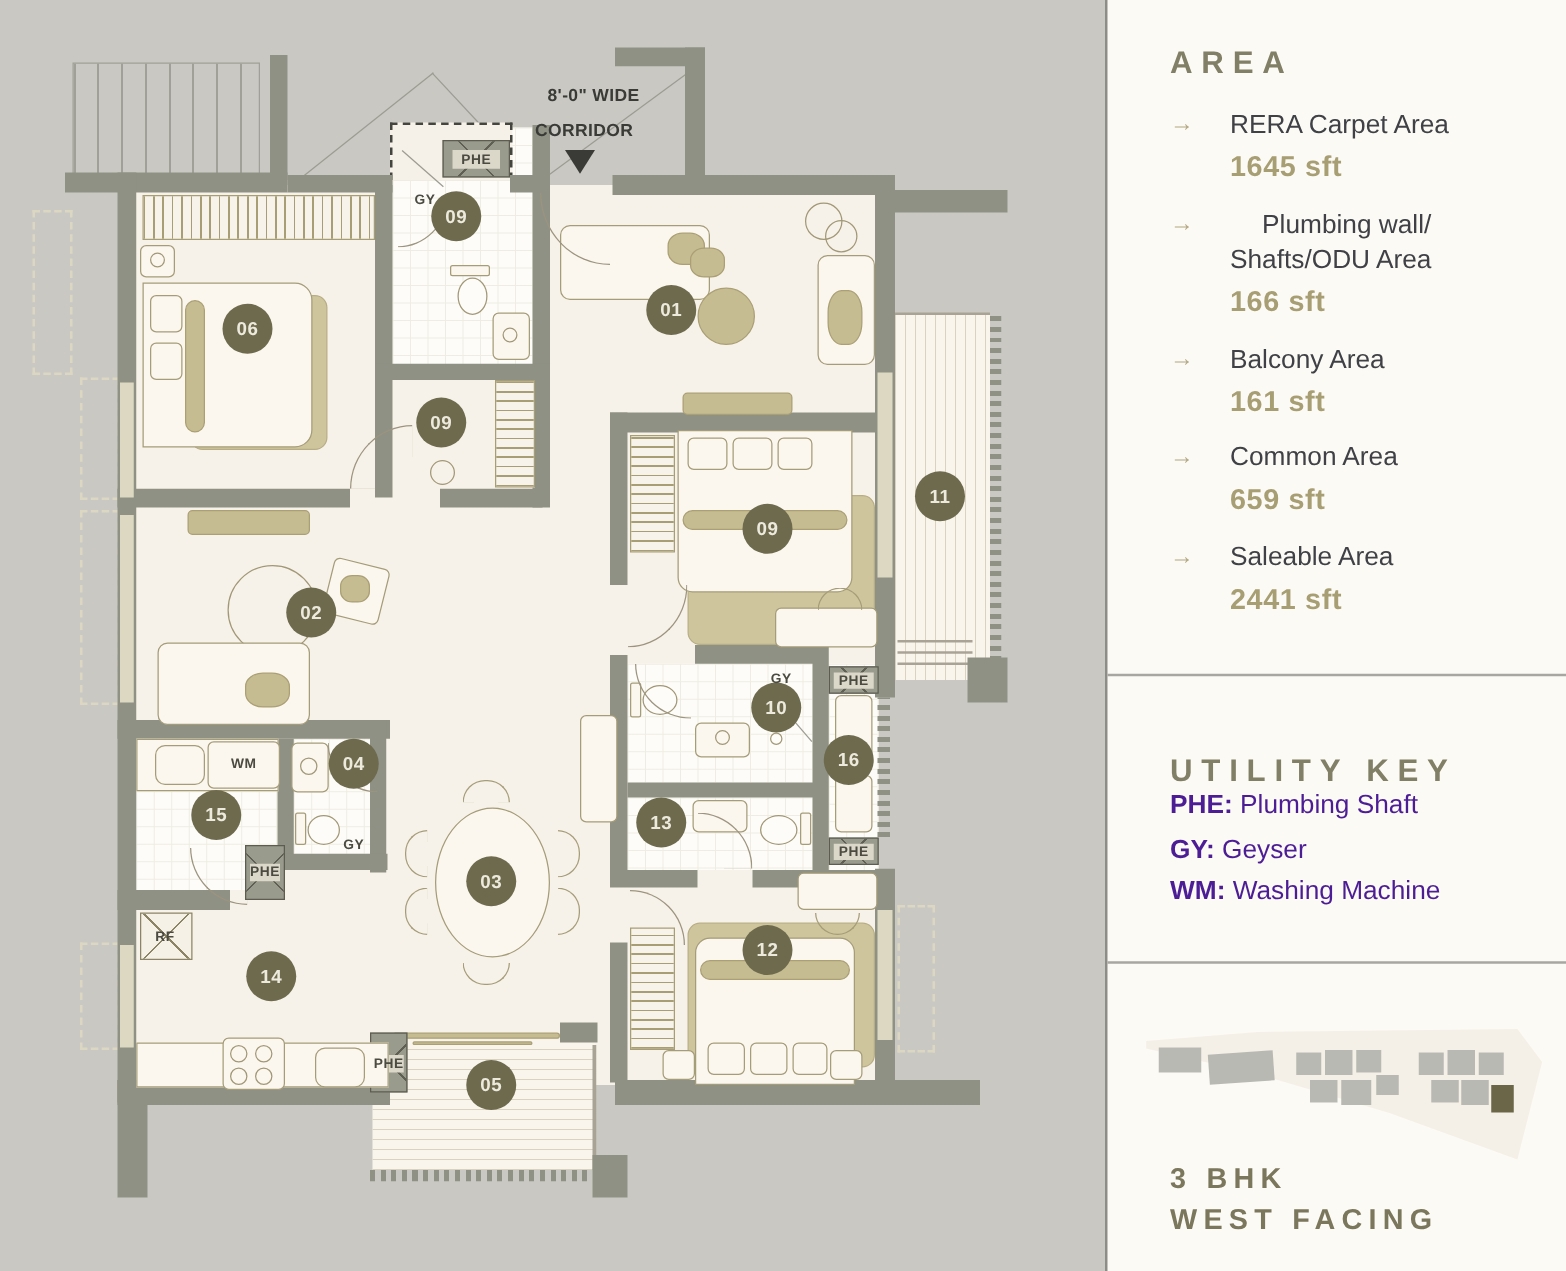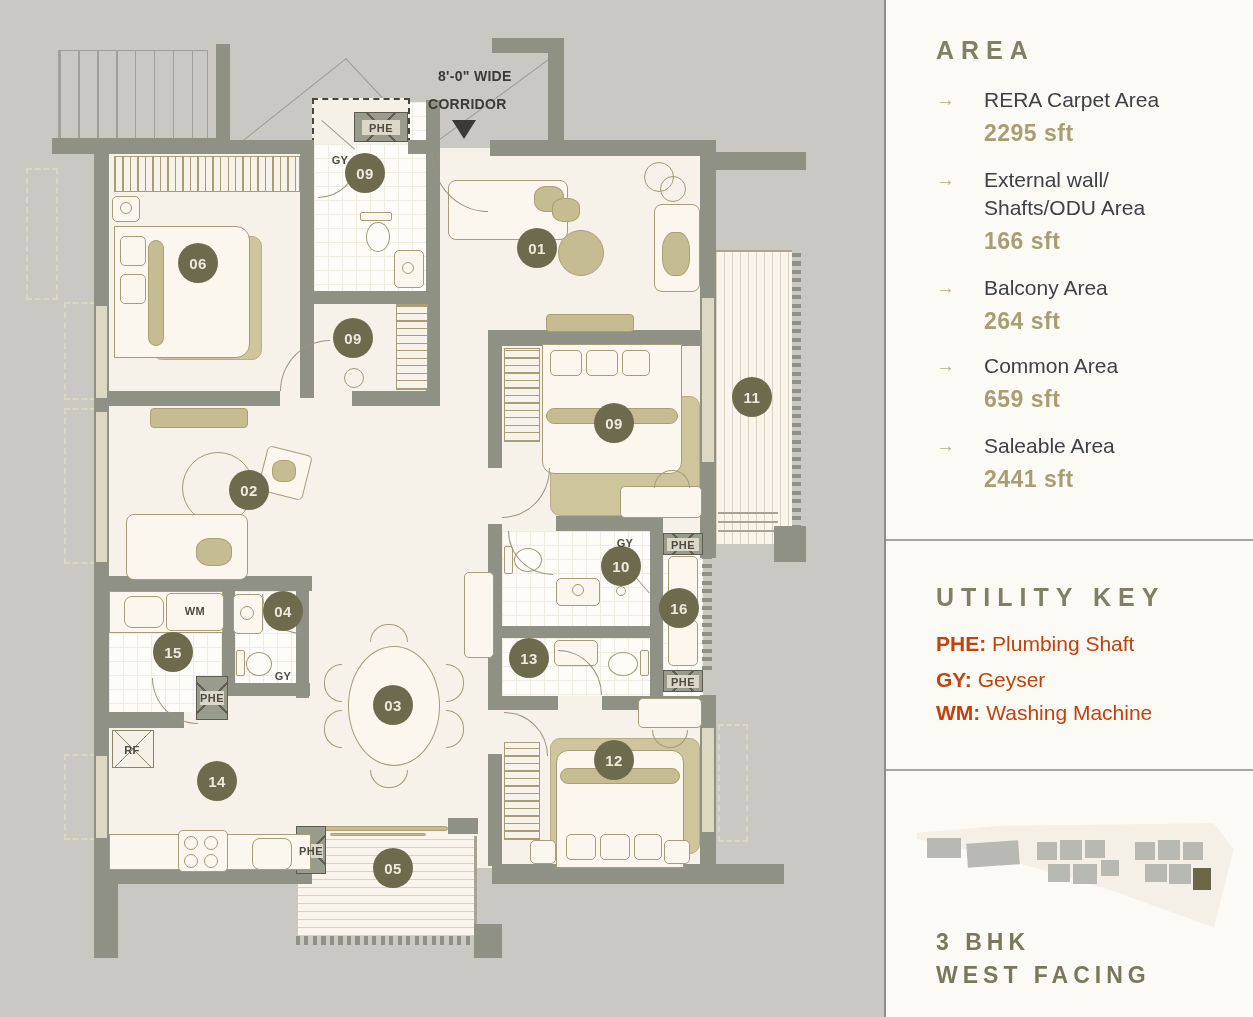--- a/index.html
+++ b/index.html
@@ -41,23 +41,23 @@
   .tri{position:absolute;width:0;height:0;border-left:12px solid transparent;border-right:12px solid transparent;border-top:19px solid #3a3a37;}
   .stairs{position:absolute;border:1px solid #a0a098;background:repeating-linear-gradient(90deg,#a0a098 0 1.5px,transparent 1.5px 19px);box-sizing:border-box;}
   .shaft{position:absolute;background:#f6f1e8;border:2.5px dashed #45453f;border-bottom:none;box-sizing:border-box;}
   
   .sidebar{position:absolute;left:884px;top:0;width:369px;height:1017px;background:#fcfaf5;border-left:2px solid #8d8d87;box-sizing:border-box;}
   .sb-divider{position:absolute;left:0;width:100%;height:2px;background:#a7a6a0;}
   .sb-heading{position:absolute;font-size:25px;font-weight:700;letter-spacing:7px;color:#827f67;}
   .area-item{position:absolute;left:50px;display:flex;gap:26px;align-items:flex-start;}
   .arr{font-size:19px;color:#b4aa87;line-height:28px;width:22px;}
   .item-label{font-size:21px;color:#3f4146;line-height:28px;font-weight:500;}
-  .lbl-line{display:block;}
+  .lbl-line{display:block;text-align:right;}
   .item-value{font-size:23px;color:#a79e73;font-weight:600;margin-top:6px;letter-spacing:.5px;}
-  .uk-line{position:absolute;left:50px;font-size:21px;color:#c2410c;}
+  .uk-line{position:absolute;left:50px;font-size:21px;color:#4c1d95;}
   .uk-abbr{font-weight:700;}
   .unit-line{position:absolute;left:50px;font-size:23px;font-weight:700;letter-spacing:5px;color:#7b775c;white-space:nowrap;}
   .map-wrap{position:absolute;left:21px;top:816px;width:330px;height:120px;}
   .map-shape{position:absolute;inset:0;background:#f5f0e7;clip-path:polygon(3% 14%,30% 8%,93% 6%,99% 28%,93% 93%,62% 62%,30% 36%,3% 19%);}
   .bld{position:absolute;background:#b9b9b3;}
   .bld-dark{position:absolute;background:#6a6647;}
 </style>
 </head>
 <body>
 
@@ -296,43 +296,43 @@
 
     <div class="sb-heading" style="left:50px;top:36px;">AREA</div>
 
     <div class="area-item" style="top:86px;">
       <span class="arr">→</span>
       <div>
         <div class="item-label">
           <span class="lbl-line">RERA Carpet Area</span>
           <span class="lbl-line"></span>
         </div>
-        <div class="item-value">2295 sft</div>
+        <div class="item-value">1645 sft</div>
       </div>
     </div>
 
     <div class="area-item" style="top:166px;">
       <span class="arr">→</span>
       <div>
         <div class="item-label">
-          <span class="lbl-line">External wall/</span>
+          <span class="lbl-line">Plumbing wall/</span>
           <span class="lbl-line">Shafts/ODU Area</span>
         </div>
         <div class="item-value">166 sft</div>
       </div>
     </div>
 
     <div class="area-item" style="top:274px;">
       <span class="arr">→</span>
       <div>
         <div class="item-label">
           <span class="lbl-line">Balcony Area</span>
           <span class="lbl-line"></span>
         </div>
-        <div class="item-value">264 sft</div>
+        <div class="item-value">161 sft</div>
       </div>
     </div>
 
     <div class="area-item" style="top:352px;">
       <span class="arr">→</span>
       <div>
         <div class="item-label">
           <span class="lbl-line">Common Area</span>
           <span class="lbl-line"></span>
         </div>
@@ -346,21 +346,21 @@
         <div class="item-label">
           <span class="lbl-line">Saleable Area</span>
           <span class="lbl-line"></span>
         </div>
         <div class="item-value">2441 sft</div>
       </div>
     </div>
 
     <div class="sb-divider" style="top:539px;"></div>
 
-    <div class="sb-heading" style="left:50px;top:583px;">UTILITY KEY</div>
+    <div class="sb-heading" style="left:50px;top:603px;">UTILITY KEY</div>
 
     <div class="uk-line" style="top:632px;">
       <span class="uk-abbr">PHE:</span>
       <span>Plumbing Shaft</span>
     </div>
     <div class="uk-line" style="top:668px;">
       <span class="uk-abbr">GY:</span>
       <span>Geyser</span>
     </div>
     <div class="uk-line" style="top:701px;">

